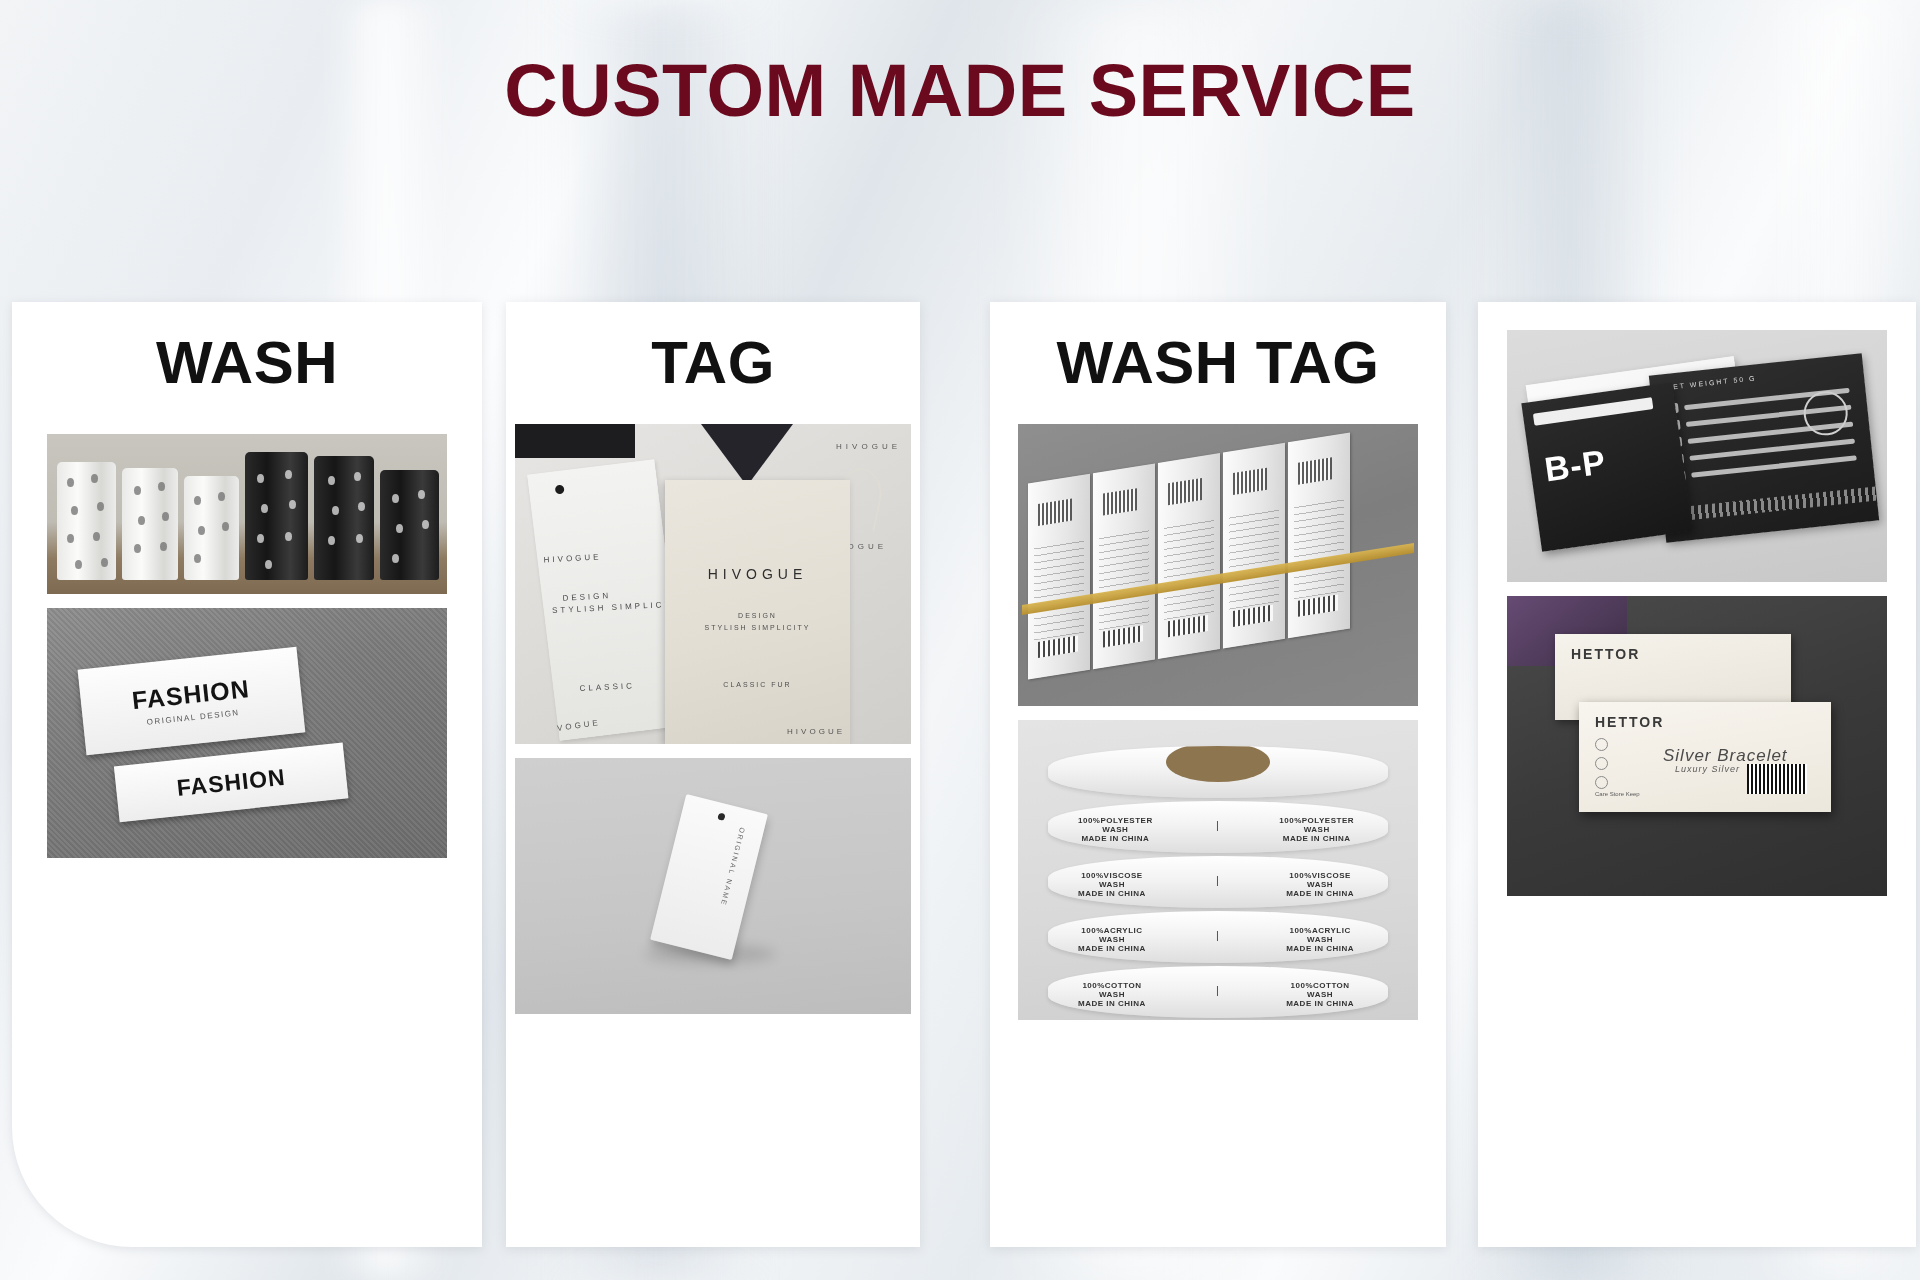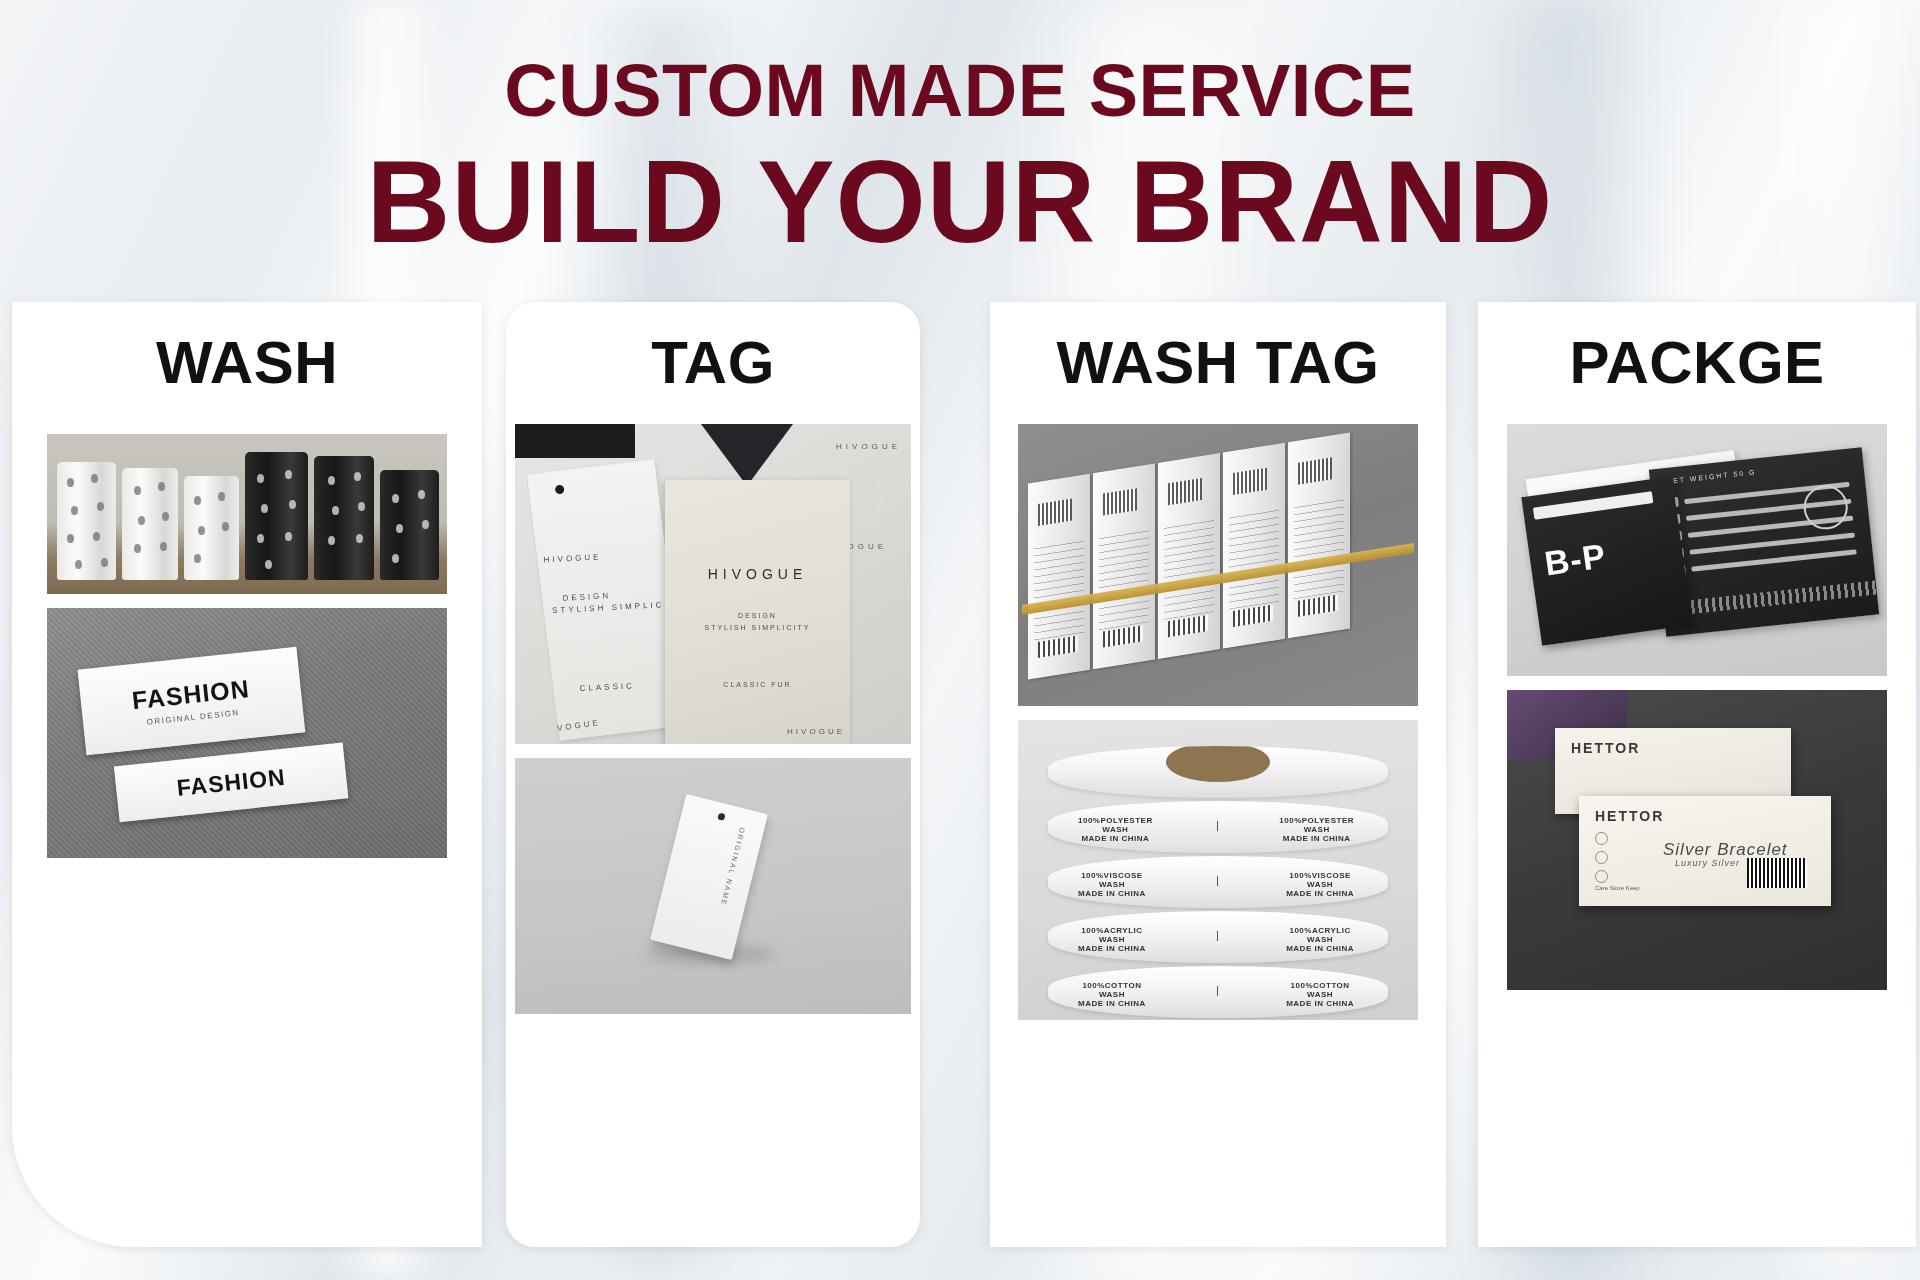--- a/index.html
+++ b/index.html
@@ -28,21 +28,21 @@
     color:#6b0a1e; margin-top:16px; line-height:1;
   }
 
   .cards { position:absolute; top:302px; left:0; width:1920px; height:950px; z-index:4; }
   .card {
     position:absolute; top:0; background:#ffffff; height:945px;
     box-shadow:0 2px 10px rgba(120,130,140,.18);
     display:flex; flex-direction:column; align-items:center;
   }
   .card-1 { left:12px;   width:470px; border-radius:0 0 0 120px; }
-  .card-2 { left:506px;  width:414px;border-radius:29px; }
+  .card-2 { left:506px;  width:414px; }
   .card-3 { left:990px;  width:456px; }
   .card-4 { left:1478px; width:438px; }
 
   .card-title {
     font-size:60px; font-weight:bold; color:#111; letter-spacing:.5px;
     margin-top:28px; line-height:1.1; white-space:nowrap;
   }
   .photo { position:relative; overflow:hidden; background:#cfcfcf; }
 
   
@@ -185,21 +185,20 @@
 <body>
 
 <div class="bg-streak s1"></div>
 <div class="bg-streak s2"></div>
 <div class="bg-streak s3"></div>
 <div class="bg-streak s4"></div>
 <div class="bg-streak s5"></div>
 
 <div class="header">
   <div class="headline-1">CUSTOM MADE SERVICE</div>
-  <div class="headline-2">BUILD YOUR BRAND</div>
 </div>
 
 <div class="cards">
 
   <div class="card card-1">
     <div class="card-title">WASH</div>
     <div class="photo p1a">
       <div class="rolls">
         <div class="roll white" style="width:62px;height:118px;">
             <div class="dots">
@@ -398,21 +397,20 @@
             <span>100%COTTON</span><br>
             <span>WASH</span><br>
             <span>MADE IN CHINA</span>
           </div>
         </div>
       </div>
     </div>
   </div>
 
   <div class="card card-4">
-    <div class="card-title">PACKGE</div>
     <div class="photo p4a">
       <div class="white-bag"></div>
       <div class="back-card">
         <div class="hdr">NET WEIGHT 50 G</div>
         <div class="rows">
           <div class="row">
               <span class="sq"></span>
               <span class="ln"></span>
             </div>
           <div class="row">

